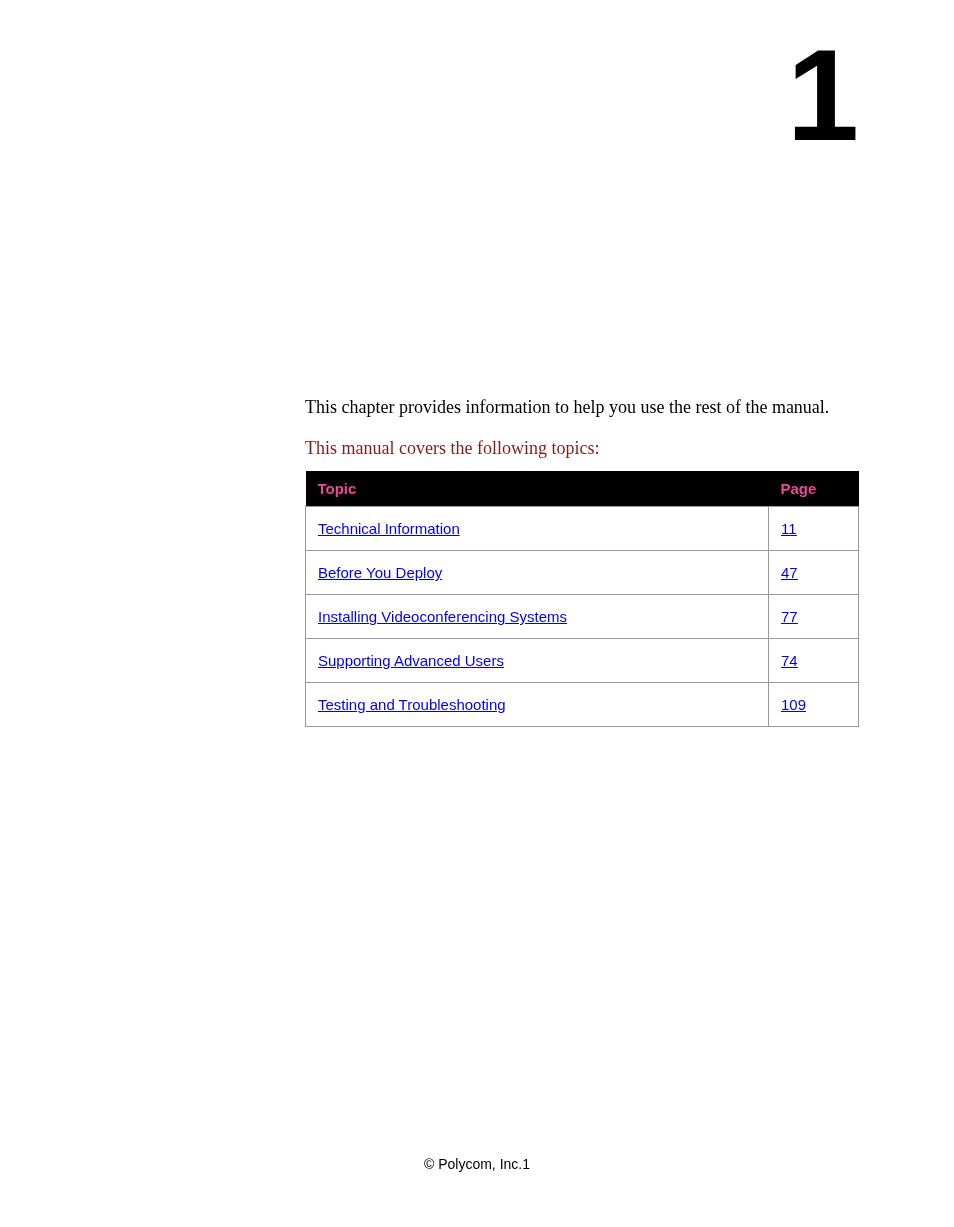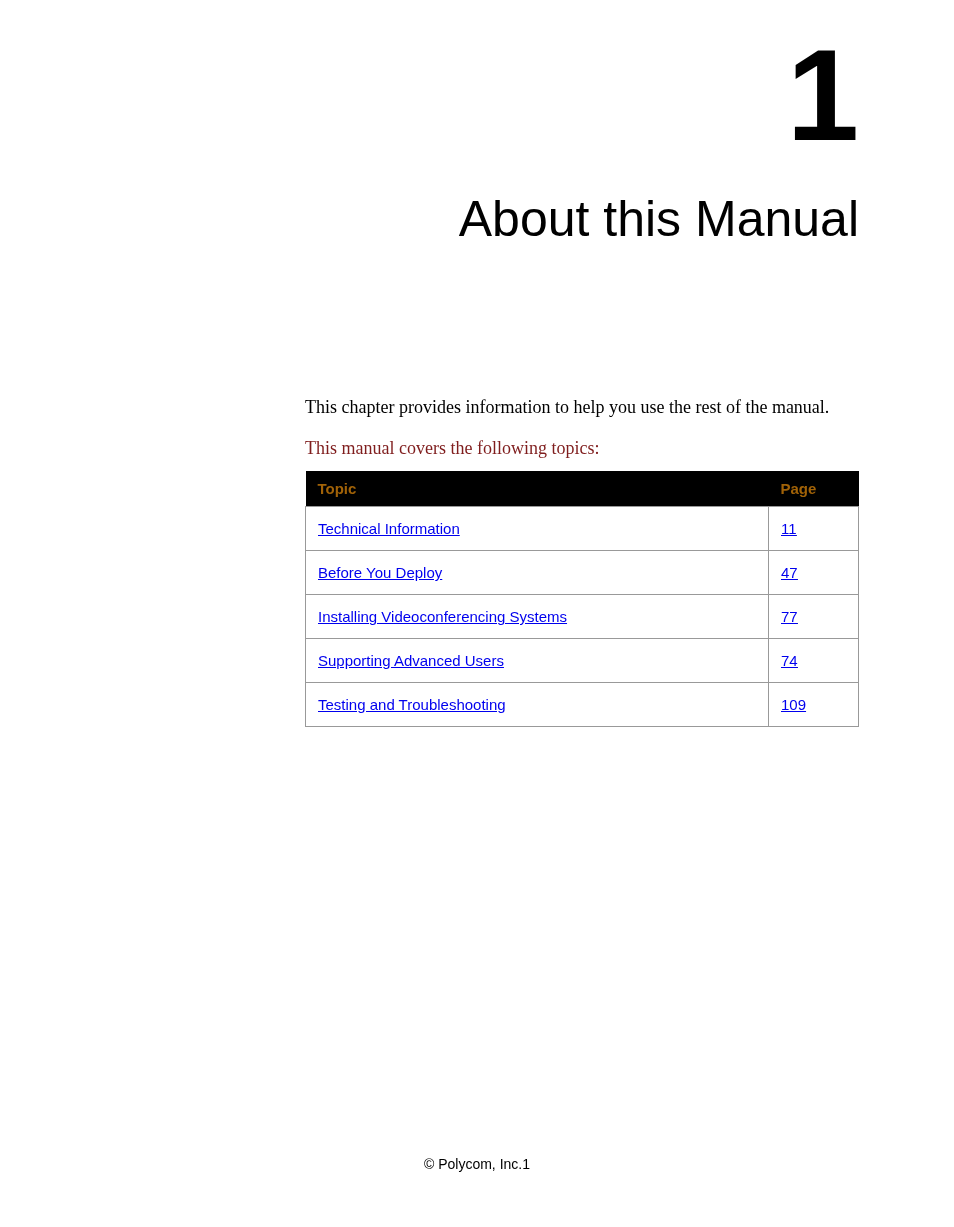--- a/index.html
+++ b/index.html
@@ -59,21 +59,21 @@
       color: #7f1d1d;
       margin-bottom: 12px;
       margin-top: 9px;
     }
     .topic-table {
       width: 100%;
       border-collapse: collapse;
     }
     .topic-table thead tr {
       background: #000;
-      color: #a16207;
+      color: #ec4899;
     }
     .topic-table th {
       padding: 9px 12px;
       font-family: Arial, Helvetica, sans-serif;
       font-size: 15px;
       font-weight: bold;
       text-align: left;
     }
     .topic-table th.page-header {
       text-align: left;
@@ -104,21 +104,20 @@
       font-family: Arial, Helvetica, sans-serif;
       font-size: 14px;
       color: #000;
     }
   </style>
 </head>
 <body>
 
 <div class="page-container">
   <div class="chapter-number">1</div>
-  <div class="chapter-title">About this Manual</div>
 
   <div class="content-area">
     <p class="intro-paragraph">This chapter provides information to help you use the rest of the manual.</p>
     <p class="subtitle-paragraph">This manual covers the following topics:</p>
 
     <table class="topic-table">
       <thead>
         <tr>
           <th>Topic</th>
           <th class="page-header">Page</th>

